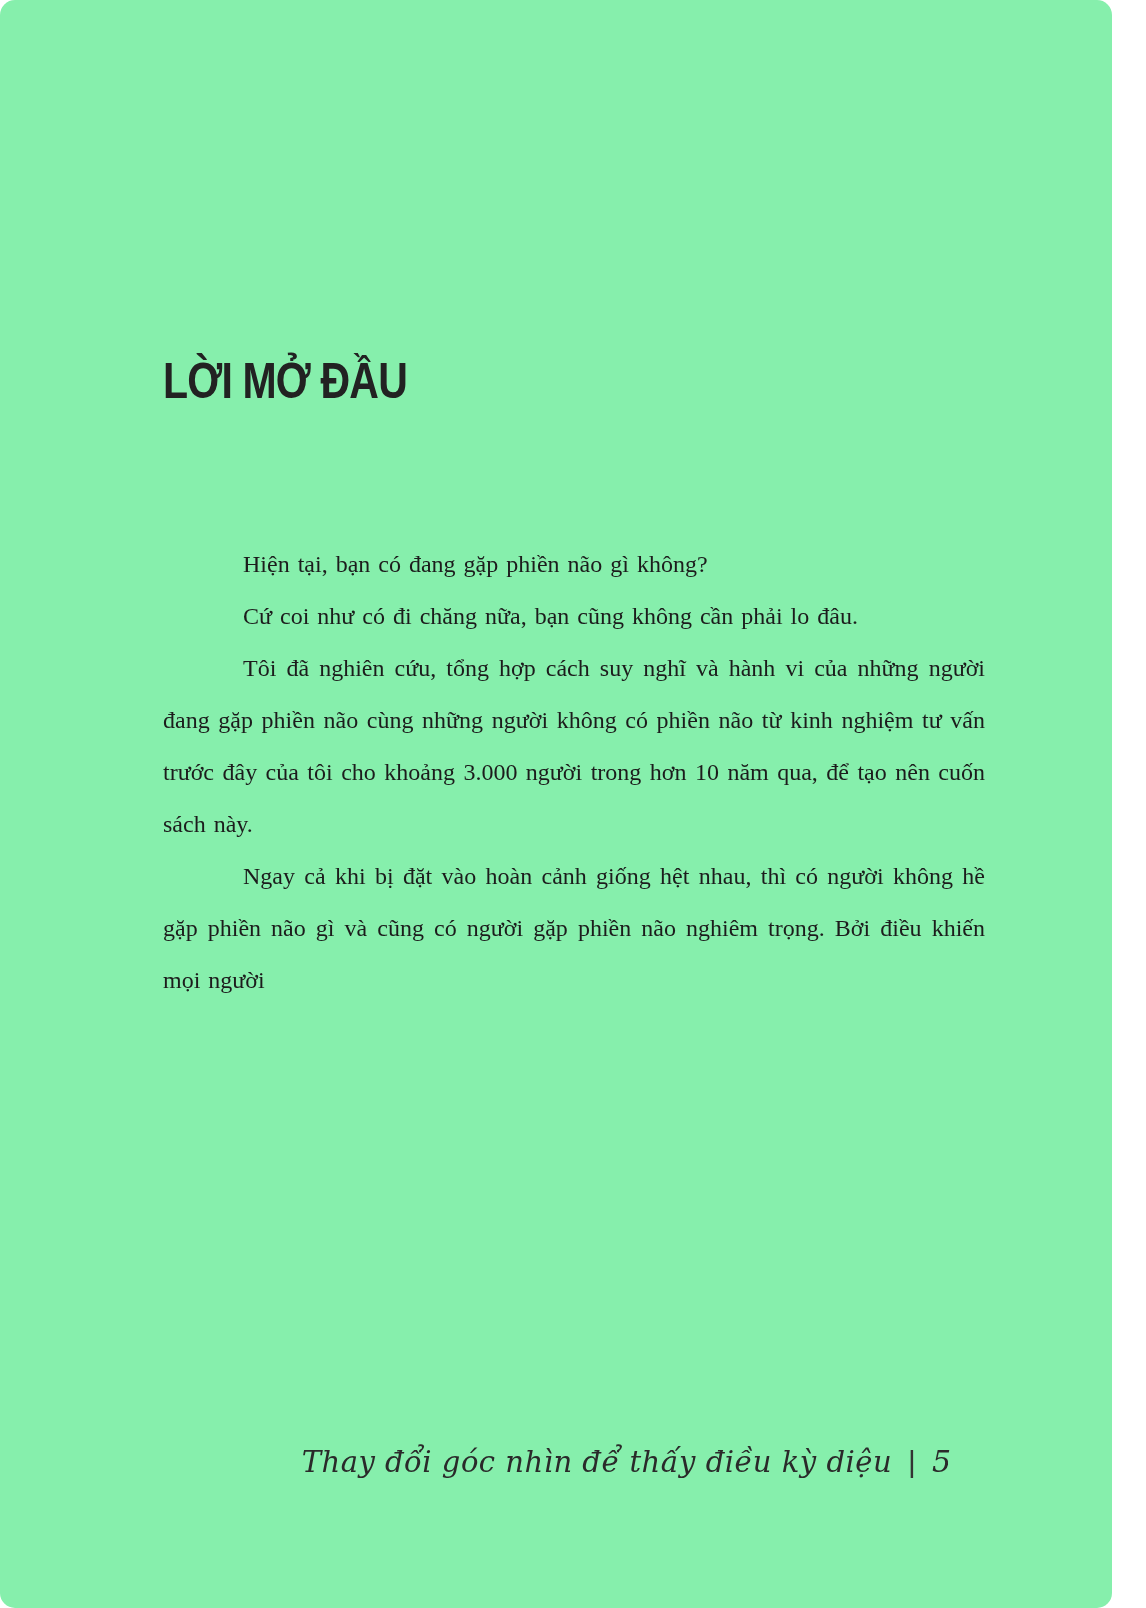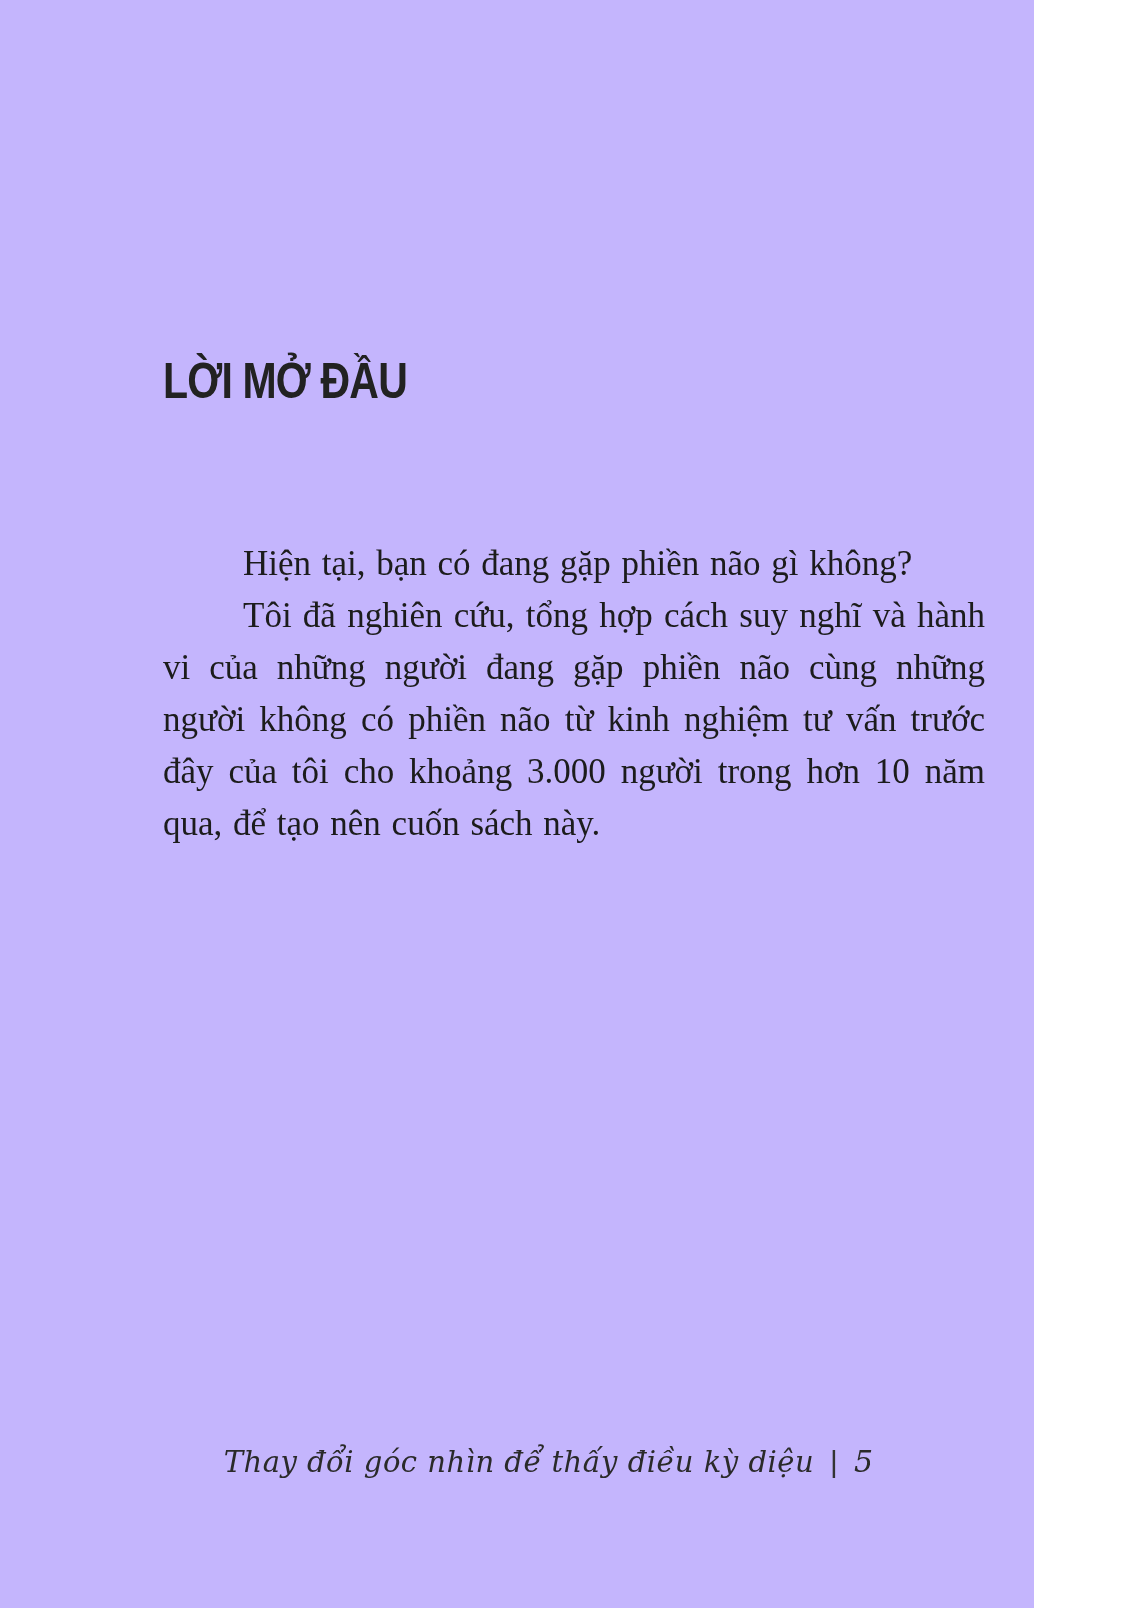--- a/index.html
+++ b/index.html
@@ -1,24 +1,25 @@
 <!DOCTYPE html>
 <html lang="vi"><head>
 <meta charset="utf-8">
 <style>
   * { margin: 0; padding: 0; box-sizing: border-box; }
   html, body { background: #ffffff; }
   .page {
     position: relative;
-    width: 1034px;
+    width: 1112px;
     height: 1608px;
-    background: #c4b5fd;
+    background: #86efac;
     overflow: hidden;
     font-family: "Liberation Serif", serif;
     color: #1c1c1c;
+    border-radius: 15px;
   }
   .chapter-heading {
     position: absolute;
     top: 356px;
     left: 163px;
     font-family: "Liberation Sans", sans-serif;
     font-weight: 700;
     font-size: 50px;
     line-height: 1;
     letter-spacing: -1px;
@@ -26,21 +27,21 @@
     transform: scaleX(0.82);
     transform-origin: left center;
     white-space: nowrap;
   }
   .body-text {
     position: absolute;
     top: 538px;
     left: 163px;
     width: 822px;
     font-family: "Liberation Serif", serif;
-    font-size: 35px;
+    font-size: 24px;
     line-height: 52px;
     text-align: justify;
     color: #1c1c1c;
   }
   .body-text p {
     text-indent: 80px;
     word-spacing: 2px;
   }
   .page-footer {
     position: absolute;
@@ -67,21 +68,23 @@
 </style>
 </head>
 <body>
 
 <div class="page">
 
   <h1 class="chapter-heading">LỜI MỞ ĐẦU</h1>
 
   <div class="body-text">
     <p>Hiện tại, bạn có đang gặp phiền não gì không?</p>
+    <p>Cứ coi như có đi chăng nữa, bạn cũng không cần phải lo đâu.</p>
     <p>Tôi đã nghiên cứu, tổng hợp cách suy nghĩ và hành vi của những người đang gặp phiền não cùng những người không có phiền não từ kinh nghiệm tư vấn trước đây của tôi cho khoảng 3.000 người trong hơn 10 năm qua, để tạo nên cuốn sách này.</p>
+    <p>Ngay cả khi bị đặt vào hoàn cảnh giống hệt nhau, thì có người không hề gặp phiền não gì và cũng có người gặp phiền não nghiêm trọng. Bởi điều khiến mọi người</p>
   </div>
 
   <div class="page-footer">
     <span class="running-title">Thay đổi góc nhìn để thấy điều kỳ diệu</span>
     <span class="separator">|</span>
     <span class="page-number">5</span>
   </div>
 
 </div>
 

